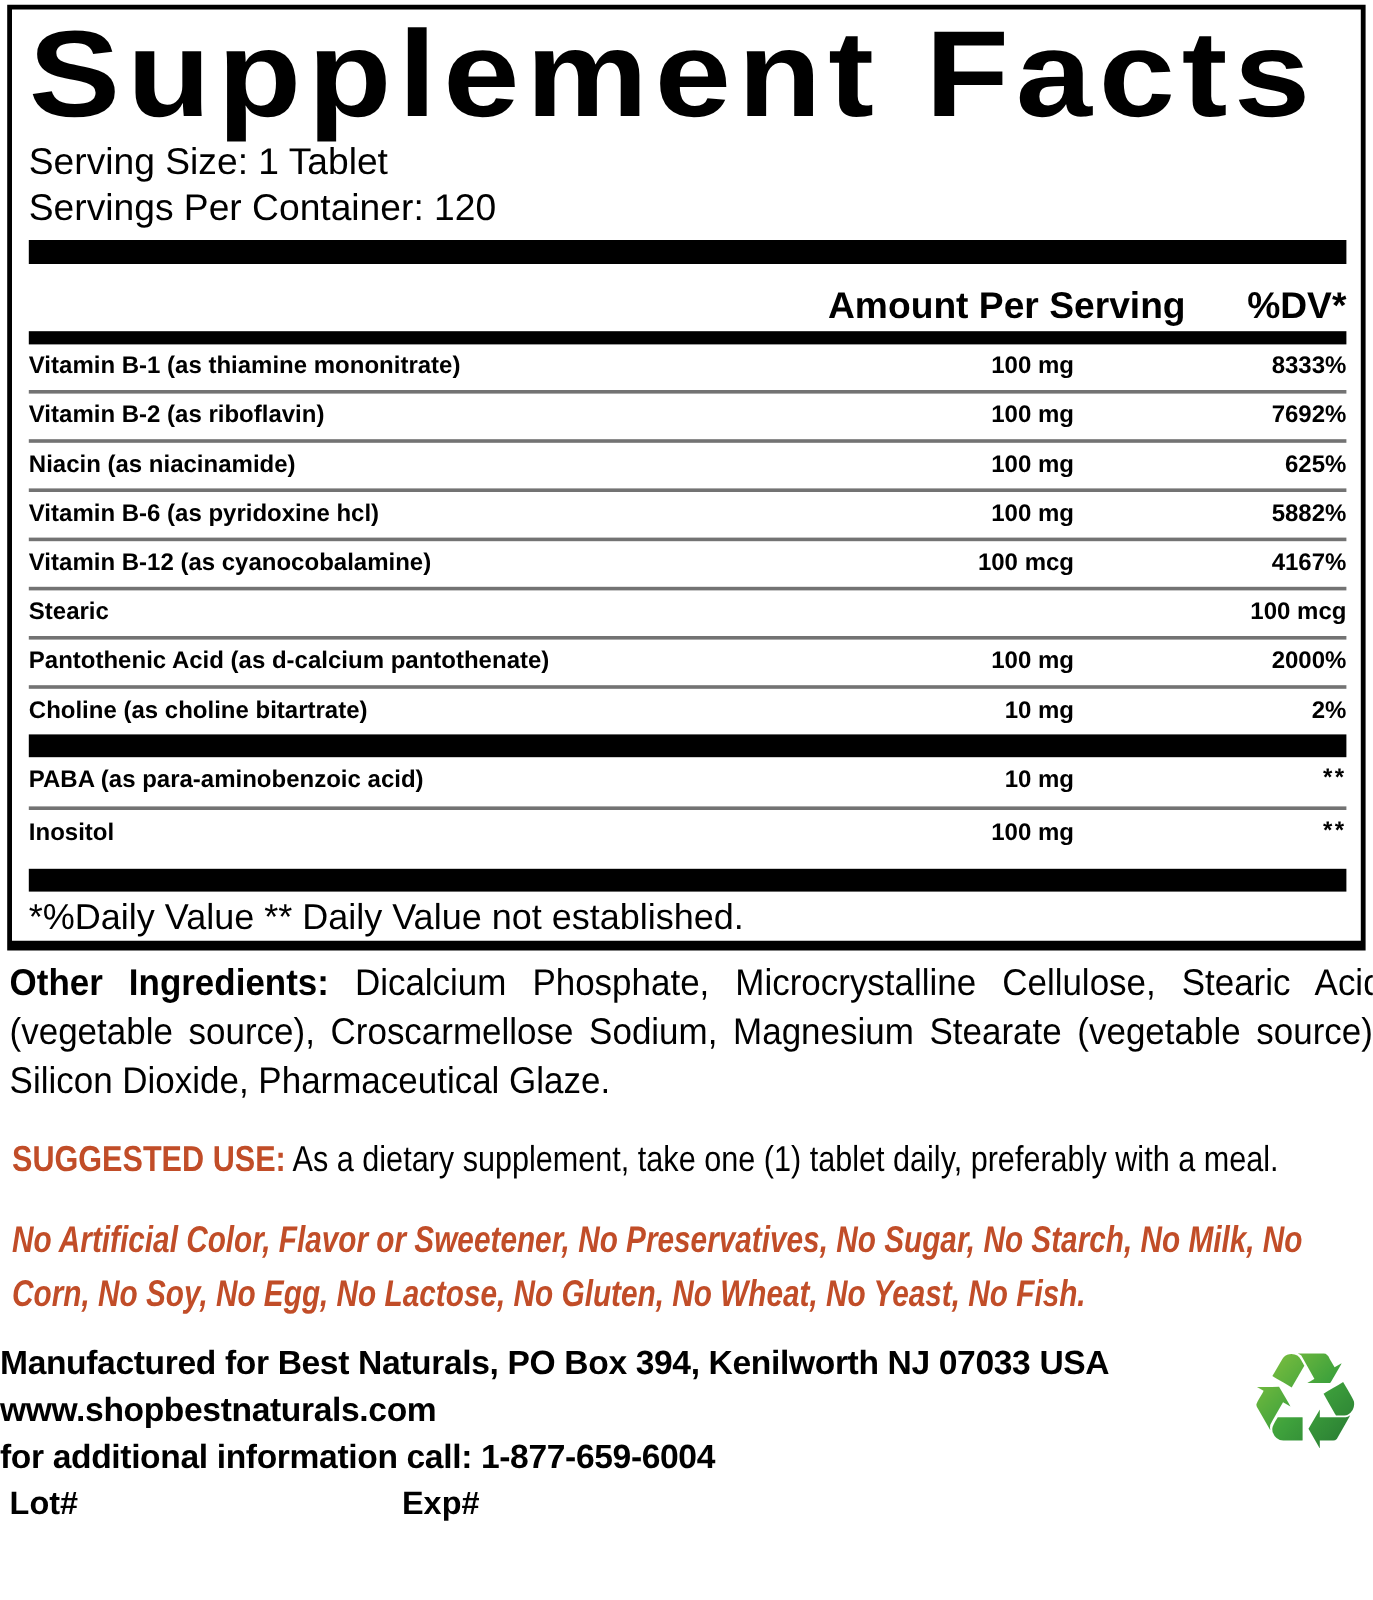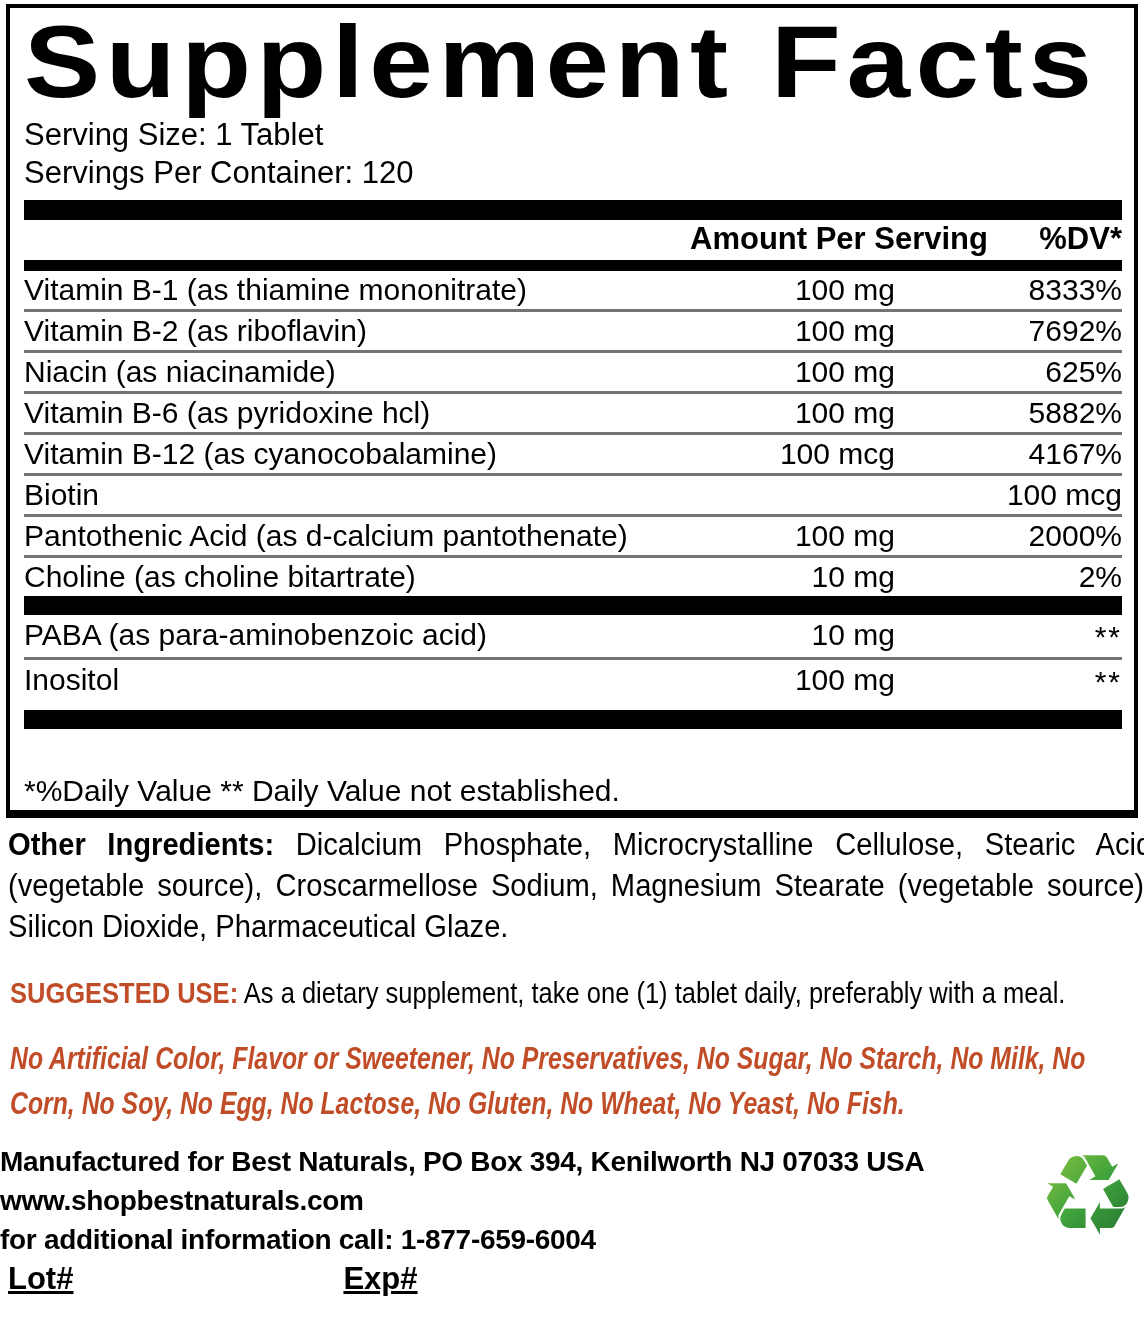--- a/index.html
+++ b/index.html
@@ -21,34 +21,34 @@
     margin-bottom:6px;
   }
   .serving-line{ font-size:31px; line-height:38px; }
   .bar{ background:#000; height:20px; }
   .bar-top{ margin-top:8px; }
   .bar-mid{ height:11px; }
   .bar-sep{ height:19px; }
   .bar-sep2{ height:19px; margin-top:8px; }
 
   .thead{ display:flex; justify-content:flex-end; align-items:baseline;
-    font-weight:bold; font-size:31px; padding:2px 0 4px; line-height:34px; }
+    font-weight:bold; font-size:31px; padding:18px 0 4px; line-height:34px; }
   .thead .dvh{ width:134px; text-align:right; }
 
-  .row{ display:flex; align-items:baseline; font-size:30px;
-    line-height:33px; padding:2px 0 3px; }
+  .row{ display:flex; align-items:baseline; font-size:20px;
+    line-height:33px; padding:2px 0 3px;font-weight:bold; }
   .rows .row + .row{ border-top:3px solid #737373; }
   .row .name{ flex:1; }
   .row .amount{ white-space:nowrap; }
   .row .dv{ width:227px; text-align:right; white-space:nowrap; }
   .rows-extra .row{ padding:3px 0 5px; }
   .rows-extra .dv{ align-self:flex-start; line-height:1; padding-top:4px;
     letter-spacing:2px; }
 
-  .footnote{ font-size:30px; line-height:34px; padding:5px 0 0;margin-top:40px; }
+  .footnote{ font-size:30px; line-height:34px; padding:5px 0 0; }
 
   
   .para{ font-size:31px; line-height:41px; }
   .other{ margin:6px 8px 0 8px; text-align:justify;
     transform:scaleX(0.94); transform-origin:0 0; width:106.4%; }
   .other b{ font-weight:bold; }
   .suggested{ margin:26px 8px 0 10px; font-size:30px; line-height:39px;
     transform:scaleX(0.85); transform-origin:0 0; width:117.6%; }
   .suggested .su-label{ color:var(--accent-orange,#C14D28); font-weight:bold; }
   .claims{ margin:24px 8px 0 10px; font-size:31px; line-height:45px;
@@ -67,21 +67,21 @@
     .recycle{
       background:linear-gradient(135deg,
         var(--recycle-green-light,#8DC63F) 10%,
         var(--recycle-green,#3FA23C) 50%,
         var(--recycle-green-dark,#1E6B2F) 95%);
       -webkit-background-clip:text; background-clip:text;
       color:transparent;
     }
   }
   .bottom-row{ display:flex; margin:2px 8px 0 8px; font-weight:bold;
-    font-size:31px; line-height:36px;text-decoration:underline; }
+    font-size:27px; line-height:36px; }
   .bottom-row .exp{ margin-left:270px; }
 </style>
 </head>
 <body>
 
 <div class="label-box">
   <div class="title">Supplement Facts</div>
   <div class="serving-line">Serving Size: 1 Tablet</div>
   <div class="serving-line">Servings Per Container: 120</div>
 
@@ -121,21 +121,21 @@
       </div>
 
 
       <div class="row">
         <span class="name">Vitamin B-12 (as cyanocobalamine)</span>
         <span class="amount">100 mcg</span>
         <span class="dv">4167%</span>
       </div>
 
       <div class="row">
-        <span class="name">Biotin</span>
+        <span class="name">Stearic</span>
         <span class="amount">100 mcg</span>
       </div>
 
       <div class="row">
         <span class="name">Pantothenic Acid (as d-calcium pantothenate)</span>
         <span class="amount">100 mg</span>
         <span class="dv">2000%</span>
       </div>
 
       <div class="row">

